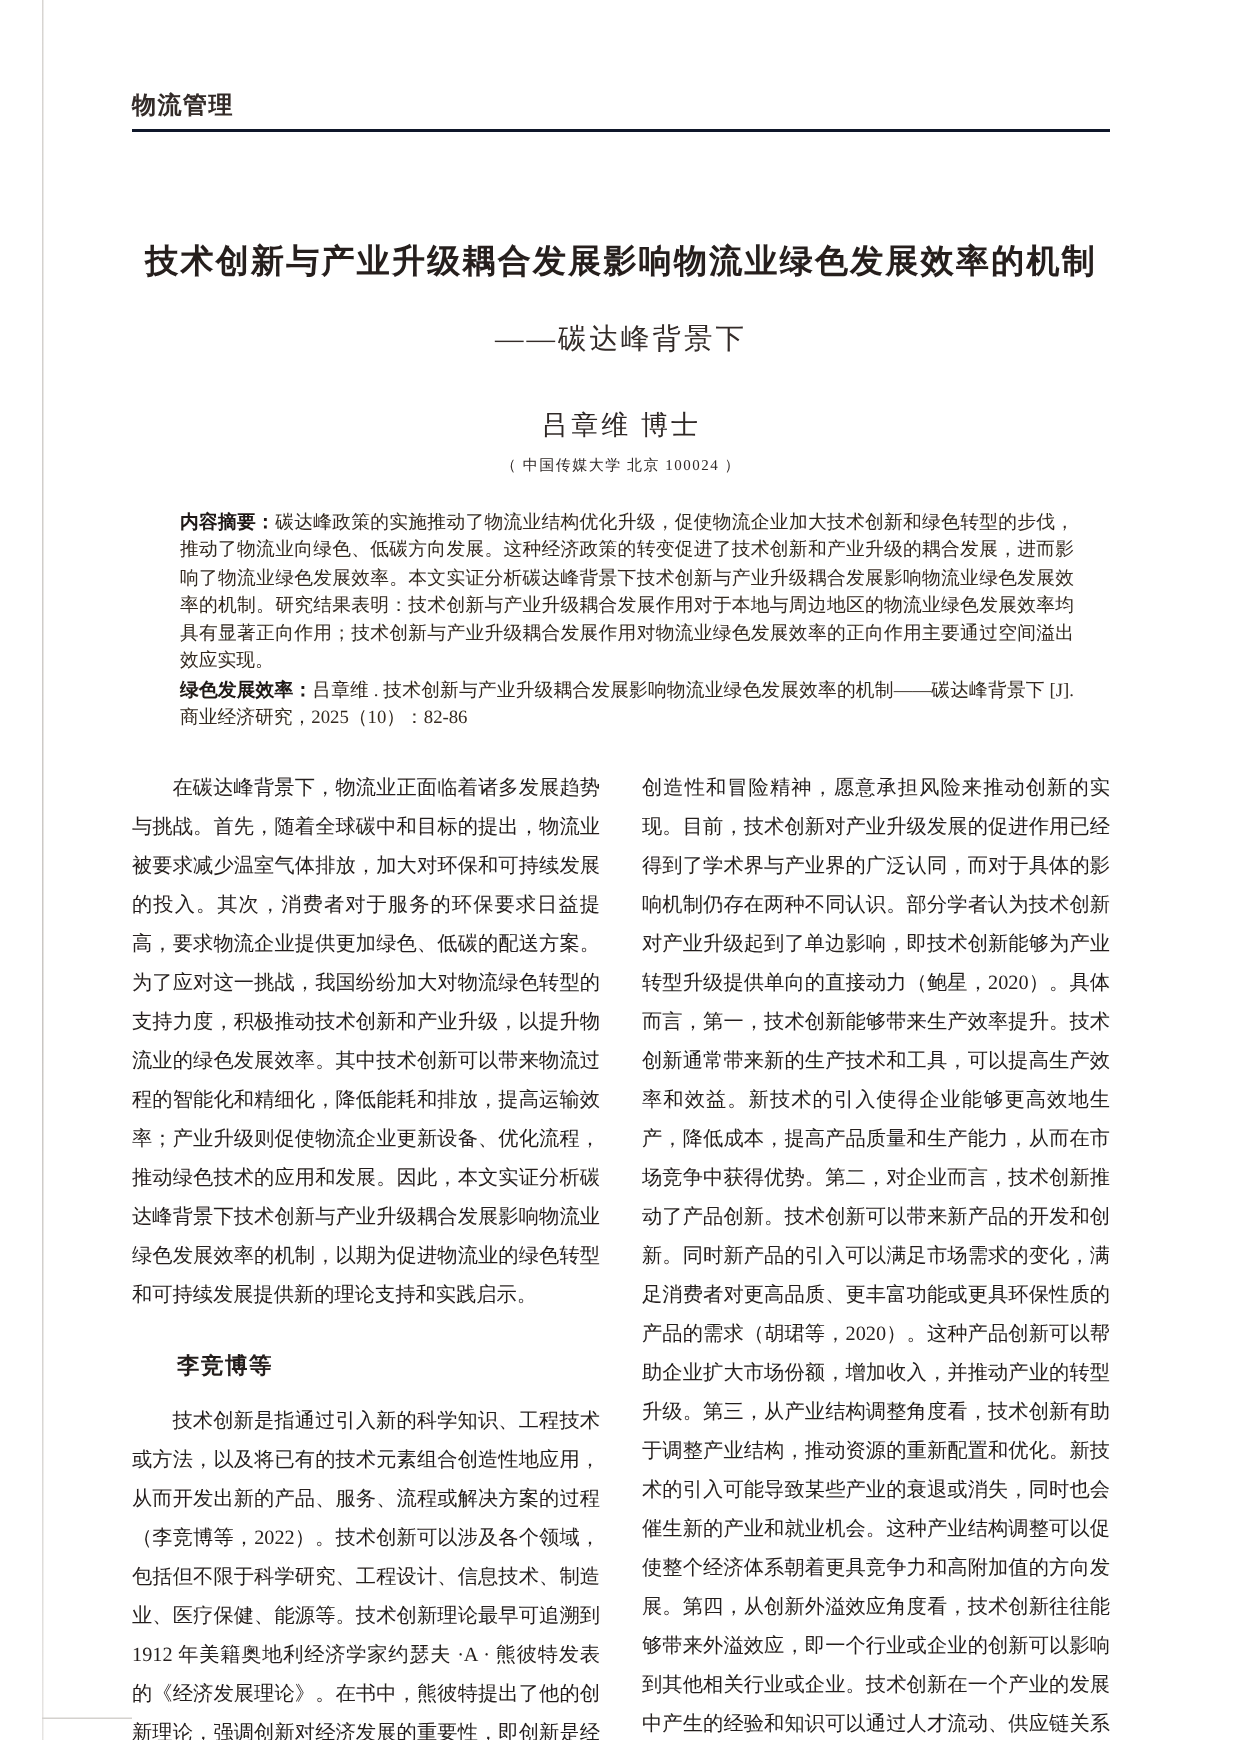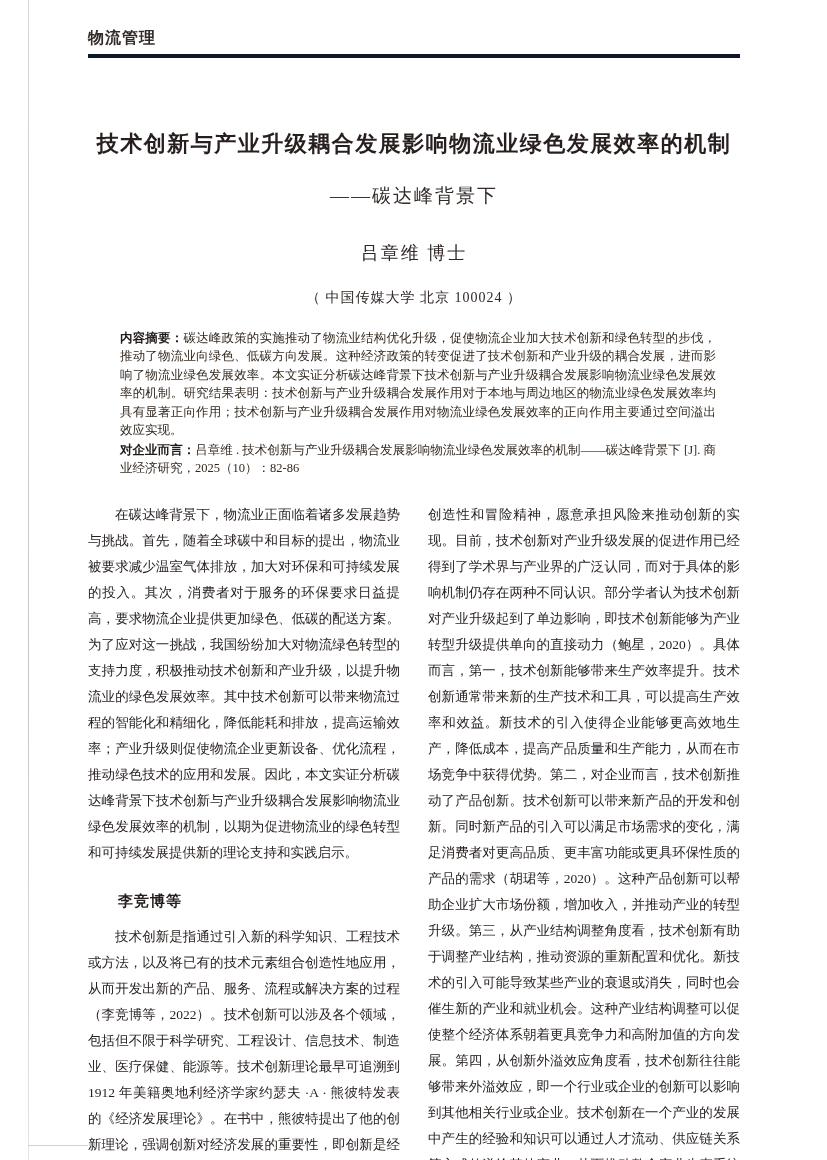--- a/index.html
+++ b/index.html
@@ -25,22 +25,22 @@
     width: 60px; height: 1px;
     background: #d4d1ce;
   }
   .page-inner {
     position: absolute;
     left: 88px; top: 0;
     width: 652px;
   }
   
   .column-head {
-    margin-top: 28px;
-    border-bottom: 4px solid #0f172a;
+    margin-top: 60px;
+    border-bottom: 2px solid #0f172a;
     padding-bottom: 5px;
   }
   .column-head .label {
     font-family: "Liberation Sans", "DejaVu Sans", sans-serif;
     font-weight: bold;
     font-size: 16px;
     letter-spacing: 1px;
     color: #332b28;
   }
   
@@ -60,22 +60,22 @@
     letter-spacing: 2px;
     color: #332b28;
   }
   .author-line {
     margin-top: 32px;
     font-size: 18px;
     letter-spacing: 2px;
     color: #2f2826;
   }
   .affiliation-line {
-    margin-top: 24px;
-    font-size: 14px;
+    margin-top: 8px;
+    font-size: 10px;
     letter-spacing: 1px;
     color: #2f2826;
   }
   
   .meta-block {
     margin: 22px 24px 0 32px;
     font-size: 12.5px;
     line-height: 18.5px;
     text-align: justify;
     color: #33291f;
@@ -147,21 +147,21 @@
 
   <div class="title-block">
     <div class="article-title">技术创新与产业升级耦合发展影响物流业绿色发展效率的机制</div>
     <div class="article-subtitle">——碳达峰背景下</div>
     <div class="author-line">吕章维  博士</div>
     <div class="affiliation-line">（ 中国传媒大学   北京   100024 ）</div>
   </div>
 
   <div class="meta-block">
     <div class="meta-row"><span class="lbl">内容摘要：</span><span>碳达峰政策的实施推动了物流业结构优化升级，促使物流企业加大技术创新和绿色转型的步伐，推动了物流业向绿色、低碳方向发展。这种经济政策的转变促进了技术创新和产业升级的耦合发展，进而影响了物流业绿色发展效率。本文实证分析碳达峰背景下技术创新与产业升级耦合发展影响物流业绿色发展效率的机制。研究结果表明：技术创新与产业升级耦合发展作用对于本地与周边地区的物流业绿色发展效率均具有显著正向作用；技术创新与产业升级耦合发展作用对物流业绿色发展效率的正向作用主要通过空间溢出效应实现。</span></div>
-    <div class="meta-row"><span class="lbl">对企业而言：</span><span>吕章维 . 技术创新与产业升级耦合发展影响物流业绿色发展效率的机制——碳达峰背景下 [J]. 商业经济研究，2025（10）：82-86</span></div>
+    <div class="meta-row"><span class="lbl">绿色发展效率：</span><span>吕章维 . 技术创新与产业升级耦合发展影响物流业绿色发展效率的机制——碳达峰背景下 [J]. 商业经济研究，2025（10）：82-86</span></div>
   </div>
 
   <div class="body-columns">
     <div class="col">
       <p class="para">在碳达峰背景下，物流业正面临着诸多发展趋势与挑战。首先，随着全球碳中和目标的提出，物流业被要求减少温室气体排放，加大对环保和可持续发展的投入。其次，消费者对于服务的环保要求日益提高，要求物流企业提供更加绿色、低碳的配送方案。为了应对这一挑战，我国纷纷加大对物流绿色转型的支持力度，积极推动技术创新和产业升级，以提升物流业的绿色发展效率。其中技术创新可以带来物流过程的智能化和精细化，降低能耗和排放，提高运输效率；产业升级则促使物流企业更新设备、优化流程，推动绿色技术的应用和发展。因此，本文实证分析碳达峰背景下技术创新与产业升级耦合发展影响物流业绿色发展效率的机制，以期为促进物流业的绿色转型和可持续发展提供新的理论支持和实践启示。</p>
       <div class="section-heading">李竞博等</div>
       <p class="para">技术创新是指通过引入新的科学知识、工程技术或方法，以及将已有的技术元素组合创造性地应用，从而开发出新的产品、服务、流程或解决方案的过程（李竞博等，2022）。技术创新可以涉及各个领域，包括但不限于科学研究、工程设计、信息技术、制造业、医疗保健、能源等。技术创新理论最早可追溯到 1912 年美籍奥地利经济学家约瑟夫 ·A · 熊彼特发表的《经济发展理论》。在书中，熊彼特提出了他的创新理论，强调创新对经济发展的重要性，即创新是经济发展的主要推动力量，其可以打破现有的经济均衡状态，引发经济的增长和变革。熊彼特提出创新不仅仅是技术方面的进步，还包括商业模式、组织结构、市场开拓等方面的创新。同时创新的实施需要创业家的存在，他们具有</p>
     </div>
     <div class="col">
       <p class="para-cont">创造性和冒险精神，愿意承担风险来推动创新的实现。目前，技术创新对产业升级发展的促进作用已经得到了学术界与产业界的广泛认同，而对于具体的影响机制仍存在两种不同认识。部分学者认为技术创新对产业升级起到了单边影响，即技术创新能够为产业转型升级提供单向的直接动力（鲍星，2020）。具体而言，第一，技术创新能够带来生产效率提升。技术创新通常带来新的生产技术和工具，可以提高生产效率和效益。新技术的引入使得企业能够更高效地生产，降低成本，提高产品质量和生产能力，从而在市场竞争中获得优势。第二，对企业而言，技术创新推动了产品创新。技术创新可以带来新产品的开发和创新。同时新产品的引入可以满足市场需求的变化，满足消费者对更高品质、更丰富功能或更具环保性质的产品的需求（胡珺等，2020）。这种产品创新可以帮助企业扩大市场份额，增加收入，并推动产业的转型升级。第三，从产业结构调整角度看，技术创新有助于调整产业结构，推动资源的重新配置和优化。新技术的引入可能导致某些产业的衰退或消失，同时也会催生新的产业和就业机会。这种产业结构调整可以促使整个经济体系朝着更具竞争力和高附加值的方向发展。第四，从创新外溢效应角度看，技术创新往往能够带来外溢效应，即一个行业或企业的创新可以影响到其他相关行业或企业。技术创新在一个产业的发展中产生的经验和知识可以通过人才流动、供应链关系等方式传递给其他产业，从而推动整个产业生态系统的升级（黄勃等，2023）。也有部分学者认为技术创新与产业升级之间存在交互作用，即一方面技术创新能够为产业升级提供动力，另一方面产业升级为技术创新提供新的需求，进而为技术创新提供了更大空间。</p>

